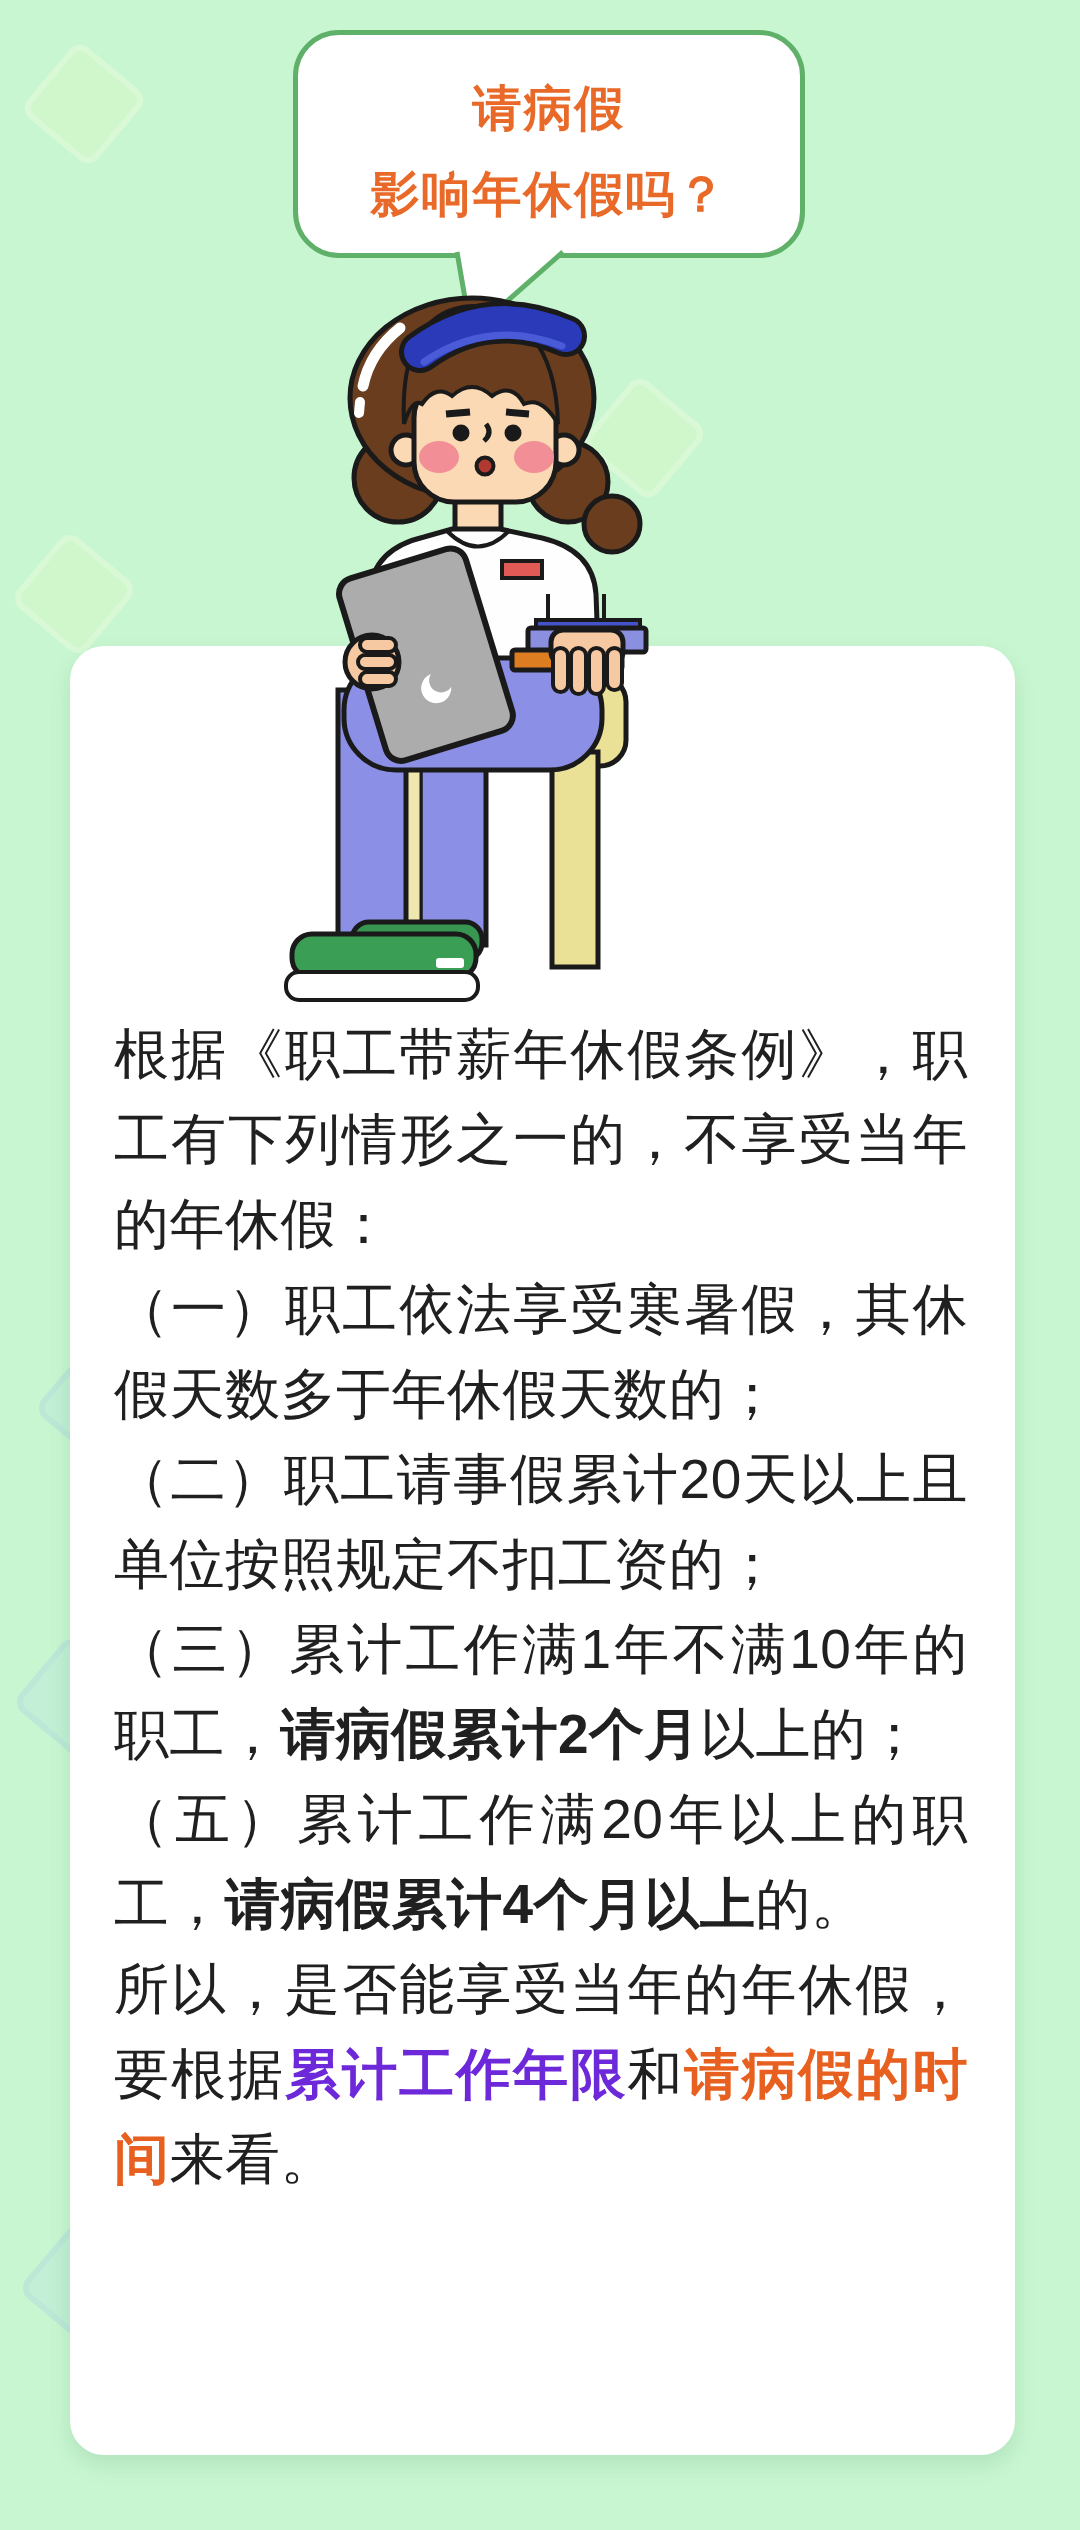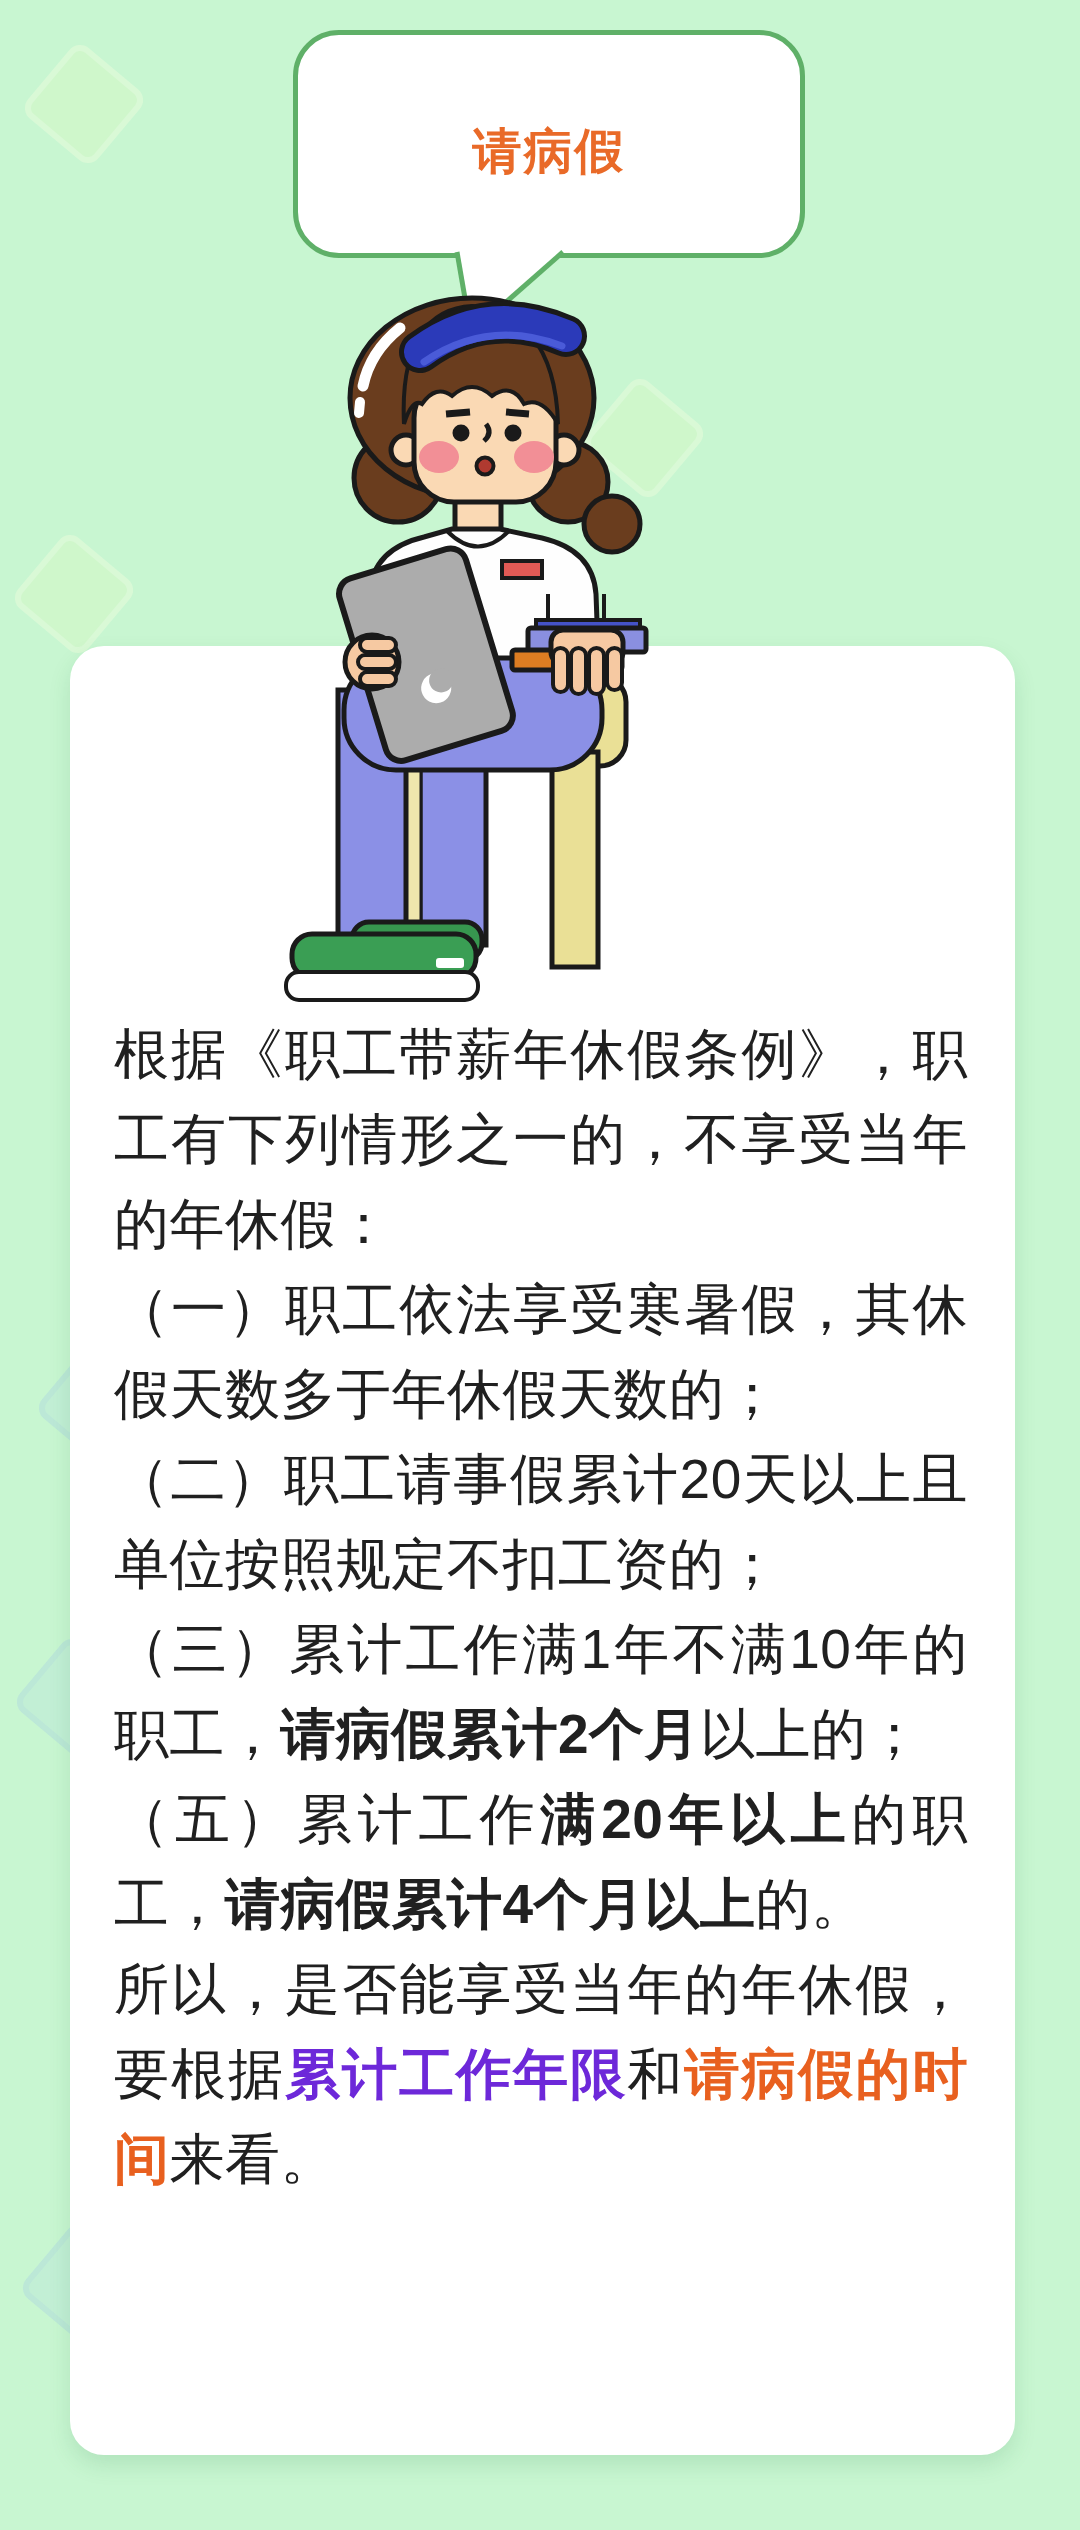--- a/index.html
+++ b/index.html
@@ -69,20 +69,21 @@
 <div class="wm blue" style="left:52px;top:1358px;"></div>
 <div class="wm blue" style="left:868px;top:1362px;"></div>
 <div class="wm blue" style="left:30px;top:1652px;"></div>
 <div class="wm blue" style="left:880px;top:1958px;"></div>
 <div class="wm blue" style="left:36px;top:2238px;"></div>
 
 <div class="card"></div>
 
 <div class="bubble" style="border-color: rgb(95, 176, 104); background: rgb(255, 255, 255);">
   <div class="q" style="color: rgb(233, 106, 40);">请病假</div>
+  <div class="q" style="color: rgb(233, 106, 40);">影响年休假吗？</div>
 </div>
 
 <svg class="girl" viewBox="275 245 380 765" aria-hidden="true">
 
   <g>
     <polygon points="457,250 563,250 471,333" fill="#FFFFFF"></polygon>
     <line x1="457" y1="252" x2="471" y2="333" stroke="#5FB068" stroke-width="5"></line>
     <line x1="563" y1="252" x2="471" y2="333" stroke="#5FB068" stroke-width="5"></line>
   </g>
 
@@ -177,15 +178,15 @@
     <rect x="358" y="655" width="38" height="14" rx="7"></rect>
     <rect x="360" y="672" width="36" height="14" rx="7"></rect>
   </g>
 </svg>
 
 <div class="legal">
     <p><span>根据《职工带薪年休假条例》，职工有下列情形之一的，不享受当年的年休假：</span></p>
     <p><span>（一）职工依法享受寒暑假，其休假天数多于年休假天数的；</span></p>
     <p><span>（二）职工请事假累计20天以上且单位按照规定不扣工资的；</span></p>
     <p><span>（三）累计工作</span><span style="font-weight: 400;">满1年不满10年</span><span>的职工，</span><span style="font-weight: 700;">请病假累计2个月</span><span>以上的；</span></p>
-    <p><span>（五）累计工作</span><span style="font-weight: 700;">满20年以上</span><span>的职工，</span><span style="font-weight: 700;">请病假累计4个月以上</span><span>的。</span></p>
+    <p><span>（五）累计工作</span><span style="font-weight: 400;">满20年以上</span><span>的职工，</span><span style="font-weight: 700;">请病假累计4个月以上</span><span>的。</span></p>
     <p><span>所以，是否能享受当年的年休假，要根据</span><span style="font-weight: 700; color: #6d28d9;">累计工作年限</span><span>和</span><span style="font-weight: 700; color: rgb(232, 96, 31);">请病假的时间</span><span>来看。</span></p>
   </div>
 
 </body></html>

